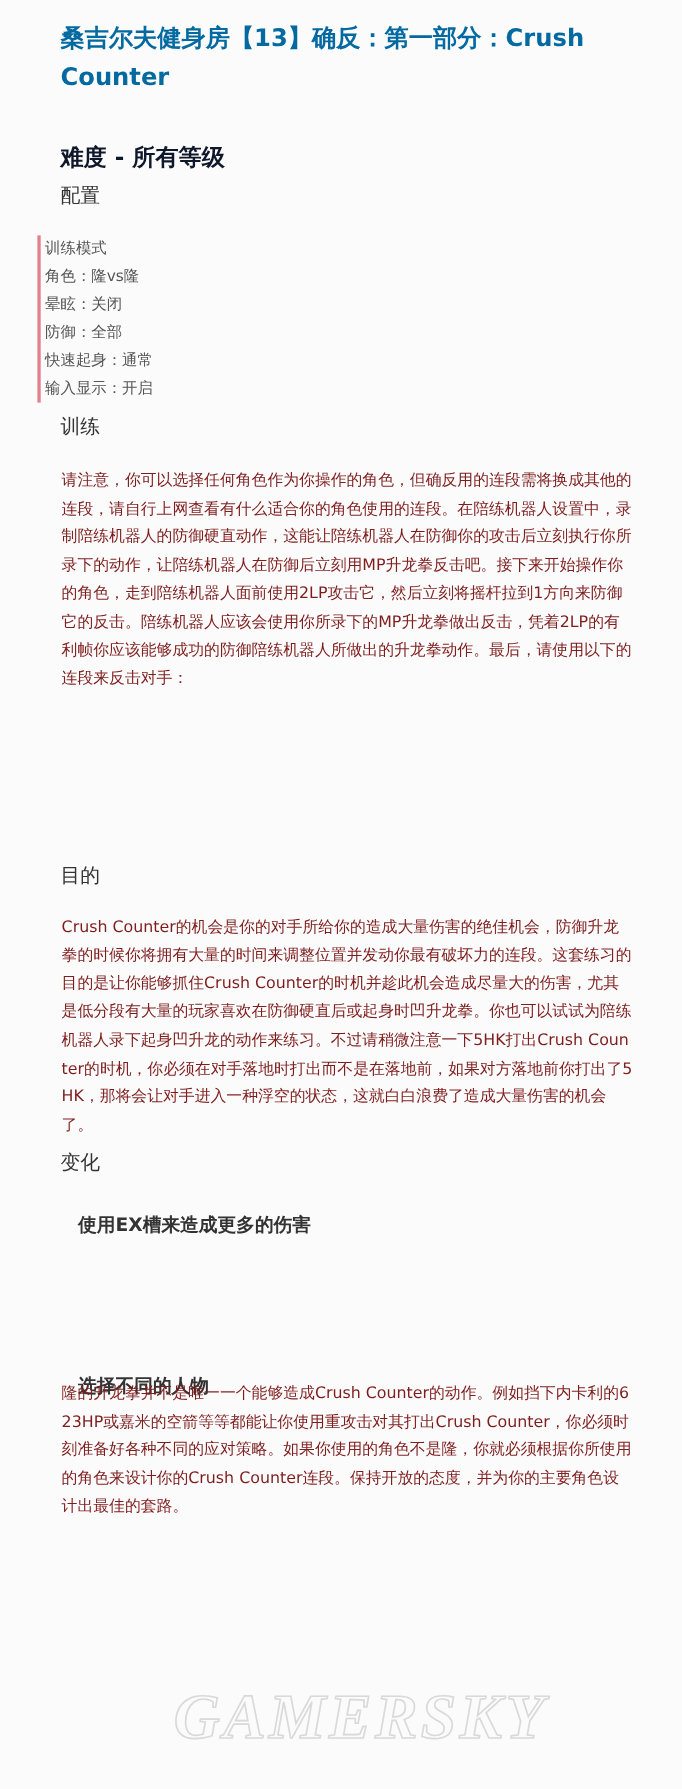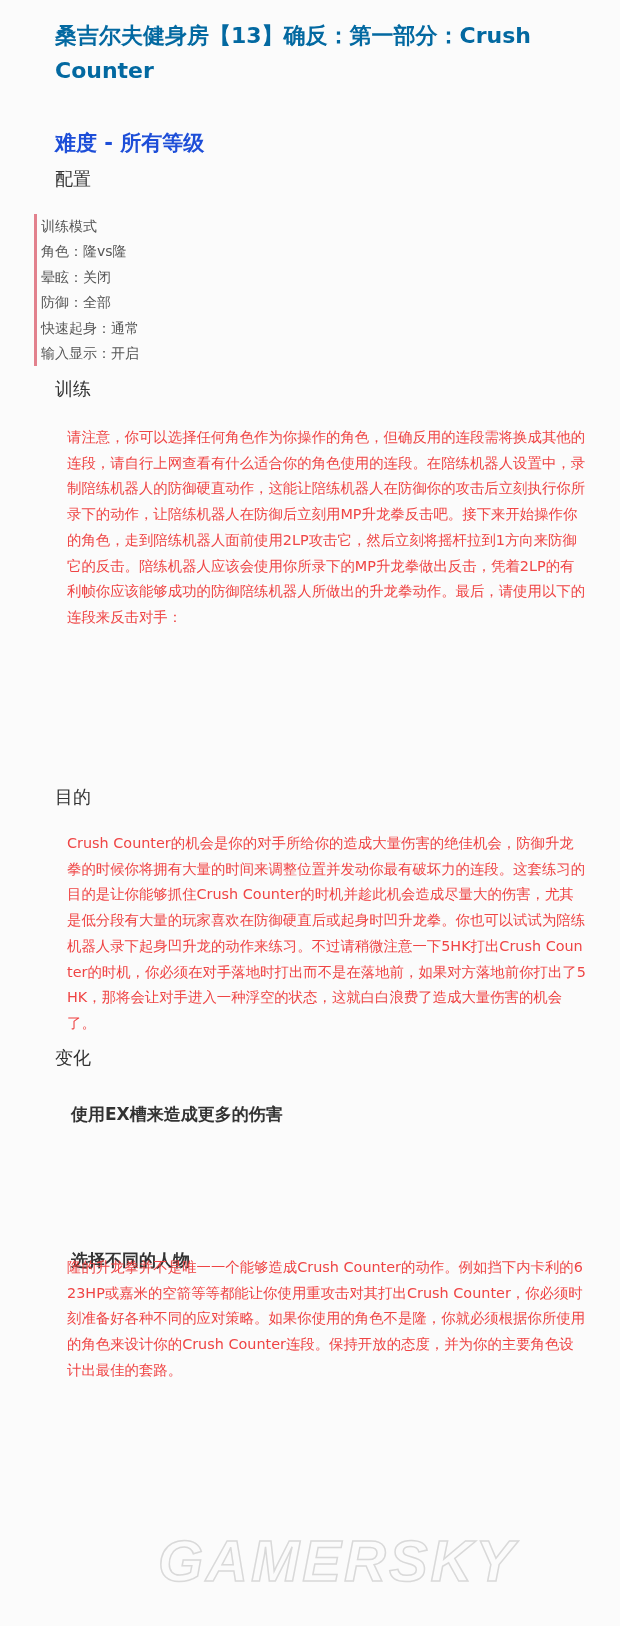--- a/index.html
+++ b/index.html
@@ -26,21 +26,21 @@
       font-size: 22px;
       line-height: 35px;
       font-weight: bold;
       color: #0369a1;
     }
     .difficulty {
       margin: 40px 0 0 0;
       font-size: 21px;
       line-height: 30px;
       font-weight: bold;
-      color: #1d4ed8;
+      color: #0f172a;
     }
     .h-section {
       margin: 0;
       font-size: 18px;
       line-height: 26px;
       font-weight: normal;
       color: #333;
       position: absolute;
       left: 0;
     }
@@ -50,42 +50,42 @@
       top: 214px;
       border-left: 3px solid #e2818d;
       padding-left: 4px;
       font-size: 14px;
       line-height: 25.4px;
       color: #555;
     }
     .settings div { white-space: nowrap; }
     .para {
       position: absolute;
-      left: 12px;
+      left: 1px;
       width: 520px;
       font-size: 14.4px;
       line-height: 25.7px;
-      color: #ef4444;
+      color: #7f1d1d;
       margin: 0;
       word-break: break-all;
     }
     .sub-h {
       position: absolute;
       left: 0;
       margin: 16px;
       font-size: 17px;
       line-height: 25px;
       font-weight: bold;
       color: #333;
     }
     .watermark {
       position: absolute;
       left: 158px;
       top: 1527px;
-      font-family: Liberation Sans, sans-serif;
+      font-family: Liberation Serif, serif;
       font-size: 58px;
       font-weight: bold;
       font-style: italic;
       letter-spacing: 3px;
       color: transparent;
       -webkit-text-stroke: 1.5px #d9d9d9;
     }
   </style>
 </head>
 <body>

